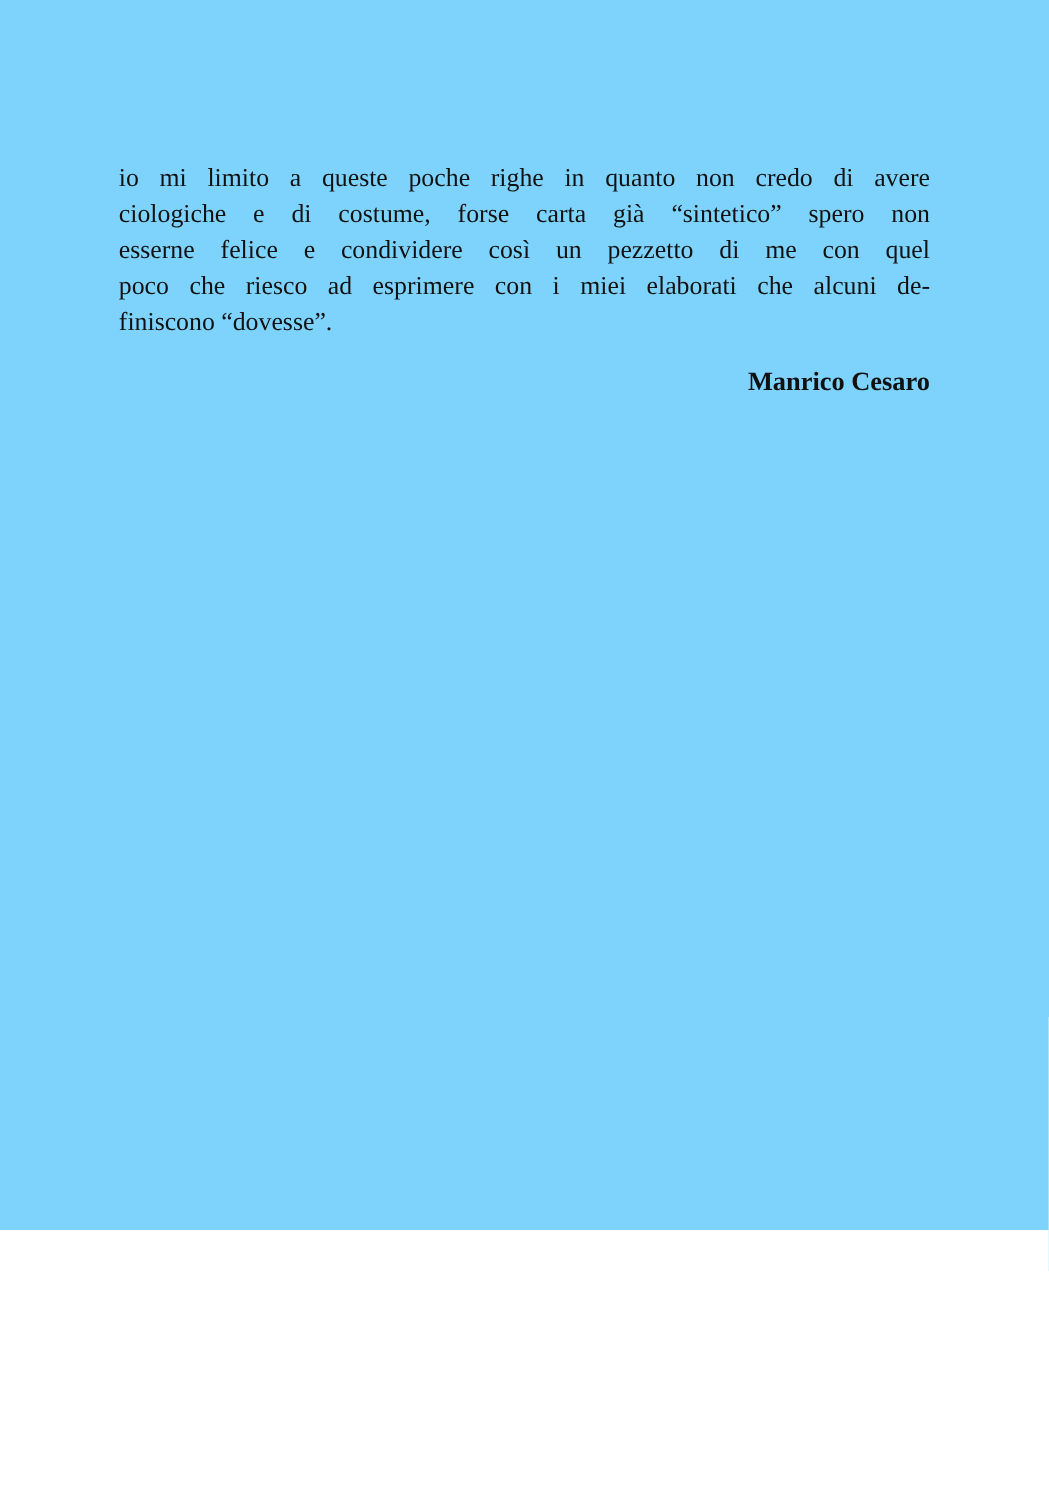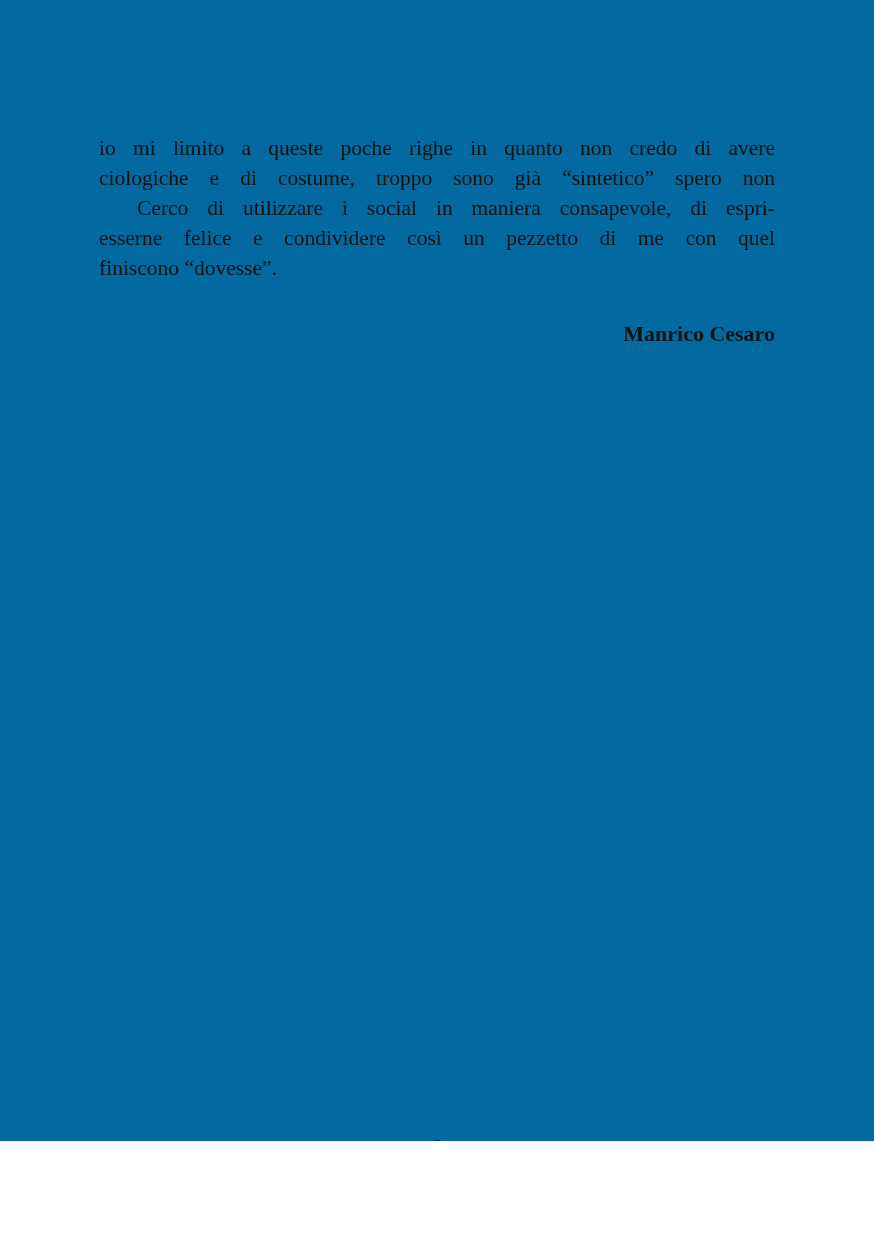--- a/index.html
+++ b/index.html
@@ -3,22 +3,22 @@
 <meta charset="utf-8">
 <style>
   html, body {
     margin: 0;
     padding: 0;
     background: #ffffff;
   }
   .page {
     position: relative;
     width: 874px;
-    height: 1141px;
-    background: #0369a1;
+    height: 1025px;
+    background: #7dd3fc;
     overflow: hidden;
     font-family: "Liberation Serif", "DejaVu Serif", serif;
     color: #111111;
   }
   .content {
     position: absolute;
     left: 99px;
     top: 133px;
     width: 676px;
   }
@@ -35,21 +35,21 @@
     hyphens: none;
   }
   .line.last {
     text-align: left;
     text-align-last: left;
   }
   .line.indent {
     text-indent: 38px;
   }
   .signature {
-    margin-top: 36px;
+    margin-top: 20px;
     font-size: 22px;
     line-height: 30px;
     font-weight: bold;
     text-align: right;
   }
   .folio {
     position: absolute;
     left: 0;
     top: 1132px;
     width: 874px;
@@ -59,25 +59,25 @@
   }
 </style>
 </head>
 <body>
 
 <div class="page">
   <div class="content">
     <div id="text-block">
         <div class="paragraph">
           <div class="line">io mi limito a queste poche righe in quanto non credo di avere</div>
-          <div class="line">ciologiche e di costume, troppo sono già “sintetico” spero non</div>
+          <div class="line">ciologiche e di costume, forse carta già “sintetico” spero non</div>
         </div>
         <div class="paragraph">
-          <div class="line indent">Cerco di utilizzare i social in maniera consapevole, di espri-</div>
           <div class="line">esserne felice e condividere così un pezzetto di me con quel</div>
+          <div class="line">poco che riesco ad esprimere con i miei elaborati che alcuni de-</div>
           <div class="line last">finiscono “dovesse”.</div>
         </div>
         <div class="paragraph">
         </div>
       </div>
     <div class="signature">Manrico Cesaro</div>
   </div>
   <div class="folio">8</div>
 </div>
 

